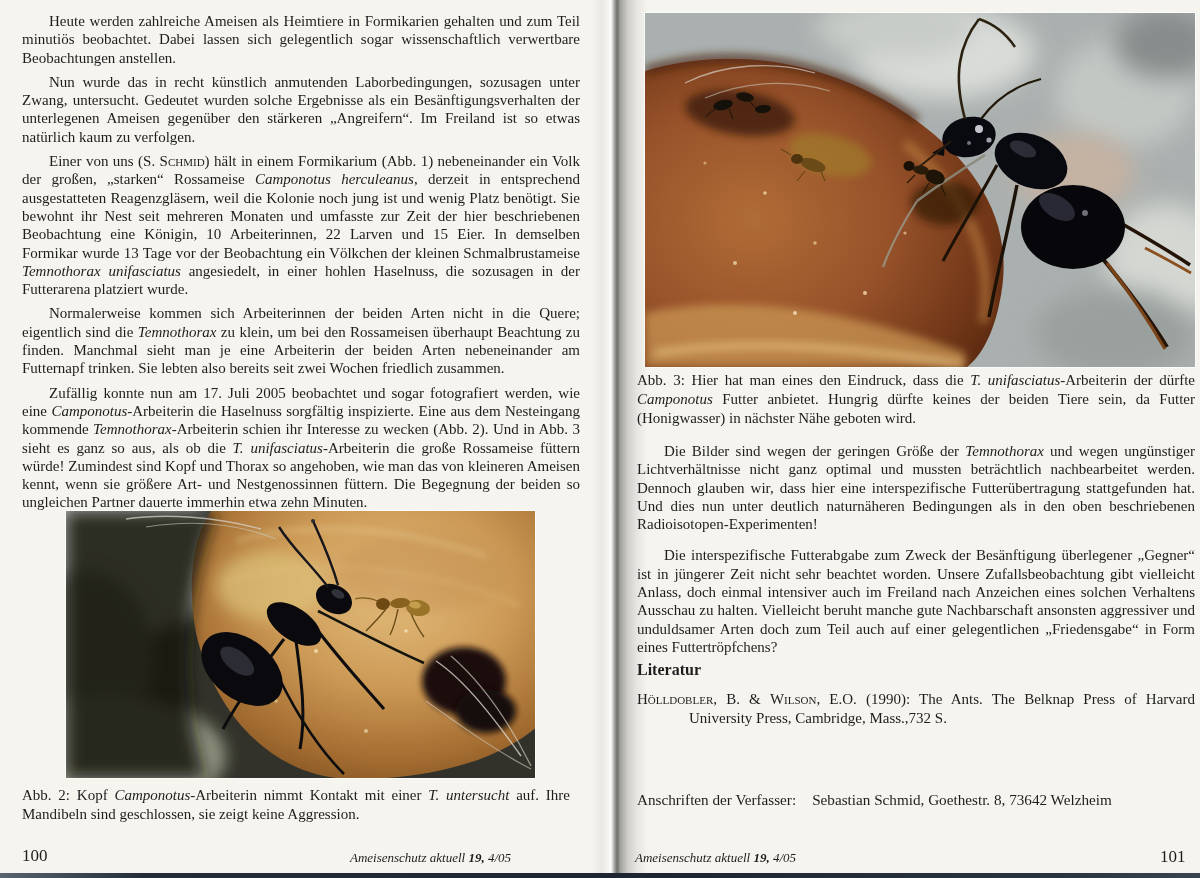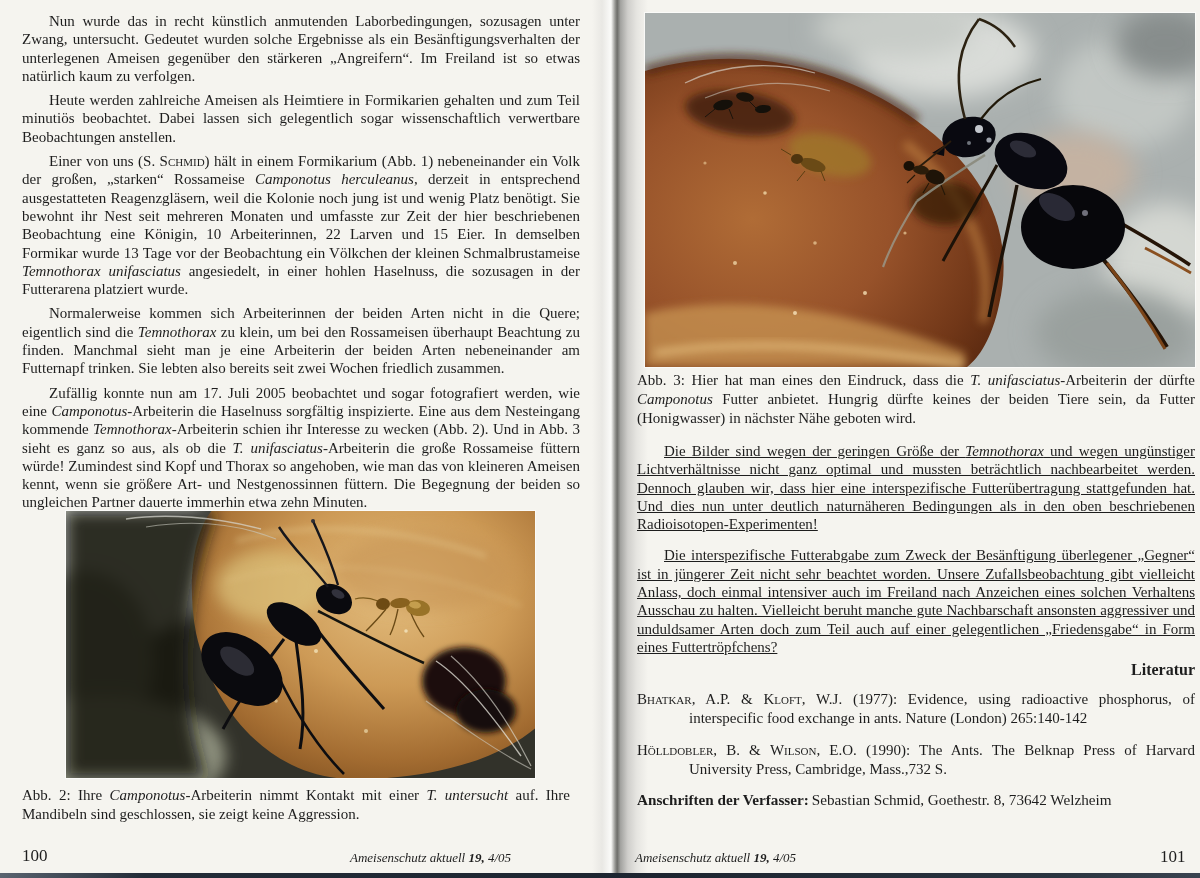--- a/index.html
+++ b/index.html
@@ -13,27 +13,27 @@
   .para{
     font-size:15px;line-height:18.3px;text-align:justify;
     text-indent:27px;margin:0 0 6px 0;
   }
   .caption{font-size:15px;line-height:18.8px;text-align:justify;text-indent:0;}
   .run-i{font-style:italic;text-align:right;}
   .run-b{font-weight:bold;}
   .run-c{font-variant:small-caps;}
   .footer-journal{font-size:13px;line-height:14px;}
   .page-num{font-size:17px;}
-  .lit-heading{font-size:16px;font-weight:bold;text-align:right;}
+  .lit-heading{font-size:16px;font-weight:bold;text-align:left;}
   .reference{
     font-size:15px;line-height:18.6px;text-align:justify;
     padding-left:52px;text-indent:-52px;margin:0 0 14px 0;
   }
   .authors-row{display:flex;font-size:15.2px;line-height:19.5px;}
-  .authors-label{font-weight:bold;white-space:nowrap;margin-right:3px;}
+  .authors-label{font-weight:normal;white-space:nowrap;margin-right:16px;}
   .addresses{display:flex;flex-direction:column;align-items:flex-end;}
   .gutter{
     left:592px;top:0;width:56px;height:878px;
     background:linear-gradient(90deg,
       rgba(245,244,239,0) 0%, #e9e8e4 18%, #fbfbf9 34%,
       #9a9a96 41%, #6e6e6a 45%, #a3a3a0 51%,
       #cfcecb 64%, #e6e5e1 80%, rgba(245,244,239,0) 100%);
   }
   .bottom-strip{
     left:0;bottom:0;width:1200px;height:5px;
@@ -41,22 +41,22 @@
   }
   .photo{box-shadow:0 0 0 1px rgba(255,255,255,.6);}
   svg{display:block;}
 </style>
 </head>
 <body>
 
 <div class="abs" style="left:0;top:0;width:592px;height:878px;">
 
   <div class="abs" style="left:22px;top:12px;width:558px;">
+    <p class="para"><span>Heute werden zahlreiche Ameisen als Heimtiere in Formikarien gehalten und zum Teil minutiös beobachtet. Dabei lassen sich gelegentlich sogar wissenschaftlich verwertbare Beobachtungen anstellen.</span></p>
     <p class="para"><span>Nun wurde das in recht künstlich anmutenden Laborbedingungen, sozusagen unter Zwang, untersucht. Gedeutet wurden solche Ergebnisse als ein Besänftigungsverhalten der unterlegenen Ameisen gegenüber den stärkeren „Angreifern“. Im Freiland ist so etwas natürlich kaum zu verfolgen.</span></p>
-    <p class="para"><span>Heute werden zahlreiche Ameisen als Heimtiere in Formikarien gehalten und zum Teil minutiös beobachtet. Dabei lassen sich gelegentlich sogar wissenschaftlich verwertbare Beobachtungen anstellen.</span></p>
     <p class="para"><span>Einer von uns (S. </span><span class="run-c">Schmid</span><span>) hält in einem Formikarium (Abb. 1) nebeneinander ein Volk der großen, „starken“ Rossameise </span><span class="run-i">Camponotus herculeanus</span><span>, derzeit in entsprechend ausgestatteten Reagenzgläsern, weil die Kolonie noch jung ist und wenig Platz benötigt. Sie bewohnt ihr Nest seit mehreren Monaten und umfasste zur Zeit der hier beschriebenen Beobachtung eine Königin, 10 Arbeiterinnen, 22 Larven und 15 Eier. In demselben Formikar wurde 13 Tage vor der Beobachtung ein Völkchen der kleinen Schmalbrustameise </span><span class="run-i">Temnothorax unifasciatus</span><span> angesiedelt, in einer hohlen Haselnuss, die sozusagen in der Futterarena platziert wurde.</span></p>
     <p class="para"><span>Normalerweise kommen sich Arbeiterinnen der beiden Arten nicht in die Quere; eigentlich sind die </span><span class="run-i">Temnothorax</span><span> zu klein, um bei den Rossameisen überhaupt Beachtung zu finden. Manchmal sieht man je eine Arbeiterin der beiden Arten nebeneinander am Futternapf trinken. Sie lebten also bereits seit zwei Wochen friedlich zusammen.</span></p>
     <p class="para"><span>Zufällig konnte nun am 17. Juli 2005 beobachtet und sogar fotografiert werden, wie eine </span><span class="run-i">Camponotus</span><span>-Arbeiterin die Haselnuss sorgfältig inspizierte. Eine aus dem Nesteingang kommende </span><span class="run-i">Temnothorax</span><span>-Arbeiterin schien ihr Interesse zu wecken (Abb. 2). Und in Abb. 3 sieht es ganz so aus, als ob die </span><span class="run-i">T. unifasciatus</span><span>-Arbeiterin die große Rossameise füttern würde! Zumindest sind Kopf und Thorax so angehoben, wie man das von kleineren Ameisen kennt, wenn sie größere Art- und Nestgenossinnen füttern. Die Begegnung der beiden so ungleichen Partner dauerte immerhin etwa zehn Minuten.</span></p>
   </div>
 
   <svg class="abs photo" style="left:66px;top:511px;" width="469" height="267" viewBox="0 0 469 267">
     <defs>
       <radialGradient id="nutL" cx="58%" cy="32%" r="85%">
         <stop offset="0%" stop-color="#e3bd7e"></stop>
         <stop offset="40%" stop-color="#cd9a56"></stop>
@@ -113,21 +113,21 @@
       <path d="M332,98 C330,108 328,116 324,124" stroke="#6a4a16" stroke-width="1.3" fill="none"></path>
       <path d="M344,100 C348,110 352,118 358,126" stroke="#6a4a16" stroke-width="1.3" fill="none"></path>
       <path d="M312,90 C302,86 296,86 289,88" stroke="#7a5a1c" stroke-width="1.2" fill="none"></path>
       <ellipse cx="352" cy="97" rx="12" ry="8" fill="#997328" transform="rotate(8 352 97)"></ellipse>
       <ellipse cx="349" cy="94" rx="6" ry="3.5" fill="#c9a352" opacity="0.9" transform="rotate(8 349 94)"></ellipse>
       <ellipse cx="334" cy="92" rx="10" ry="5" fill="#88611e" transform="rotate(-6 334 92)"></ellipse>
       <ellipse cx="317" cy="93" rx="7" ry="6" fill="#6d4a14"></ellipse>
     </g>
   </svg>
 
-  <div class="abs caption" style="left:22px;top:786px;width:548px;"><span>Abb. 2: Ihre </span><span class="run-i">Camponotus</span><span>-Arbeiterin nimmt Kontakt mit einer </span><span class="run-i">T. untersucht</span><span> auf. Ihre Mandibeln sind geschlossen, sie zeigt keine Aggression.</span></div>
+  <div class="abs caption" style="left:22px;top:786px;width:548px;"><span>Abb. 2: Kopf </span><span class="run-i">Camponotus</span><span>-Arbeiterin nimmt Kontakt mit einer </span><span class="run-i">T. untersucht</span><span> auf. Ihre Mandibeln sind geschlossen, sie zeigt keine Aggression.</span></div>
 
   <div class="abs page-num" style="left:22px;top:846px;">100</div>
   <div class="abs footer-journal" style="left:350px;top:851px;"><span class="run-i">Ameisenschutz aktuell </span><span class="run-b run-i">19,</span><span class="run-i"> 4/05</span></div>
 </div>
 
 <div class="abs gutter"></div>
 
 <div class="abs" style="left:630px;top:0;width:570px;height:878px;">
 
   <svg class="abs photo" style="left:15px;top:13px;" width="550" height="354" viewBox="0 0 550 354">
@@ -211,29 +211,28 @@
     <g>
       <ellipse cx="290" cy="164" rx="10" ry="7" fill="#1e1408" transform="rotate(20 290 164)"></ellipse>
       <ellipse cx="276" cy="157" rx="8" ry="4.5" fill="#2a1c0a" transform="rotate(8 276 157)"></ellipse>
       <ellipse cx="264" cy="153" rx="5.5" ry="5" fill="#181006"></ellipse>
       <path d="M284,170 L278,180 M296,172 L300,182 M270,162 L262,170" stroke="#241808" stroke-width="1.1" fill="none"></path>
     </g>
   </svg>
 
   <div class="abs caption" style="left:7px;top:371px;width:558px;"><span>Abb. 3: Hier hat man eines den Eindruck, dass die </span><span class="run-i">T. unifasciatus</span><span>-Arbeiterin der dürfte </span><span class="run-i">Camponotus</span><span> Futter anbietet. Hungrig dürfte keines der beiden Tiere sein, da Futter (Honigwasser) in nächster Nähe geboten wird.</span></div>
 
-  <div class="abs" style="left:7px;top:442px;width:558px;text-decoration:underline;">
+  <div class="abs" style="left:7px;top:442px;width:558px;">
     <p class="para" style="margin-bottom:13px;"><span>Die Bilder sind wegen der geringen Größe der </span><span class="run-i">Temnothorax</span><span> und wegen ungünstiger Lichtverhältnisse nicht ganz optimal und mussten beträchtlich nachbearbeitet werden. Dennoch glauben wir, dass hier eine interspezifische Futterübertragung stattgefunden hat. Und dies nun unter deutlich naturnäheren Bedingungen als in den oben beschriebenen Radioisotopen-Experimenten!</span></p>
     <p class="para"><span>Die interspezifische Futterabgabe zum Zweck der Besänftigung überlegener „Gegner“ ist in jüngerer Zeit nicht sehr beachtet worden. Unsere Zufallsbeobachtung gibt vielleicht Anlass, doch einmal intensiver auch im Freiland nach Anzeichen eines solchen Verhaltens Ausschau zu halten. Vielleicht beruht manche gute Nachbarschaft ansonsten aggressiver und unduldsamer Arten doch zum Teil auch auf einer gelegentlichen „Friedensgabe“ in Form eines Futtertröpfchens?</span></p>
   </div>
 
   <div class="abs lit-heading" style="left:7px;top:661px;width:558px;">Literatur</div>
 
   <div class="abs" style="left:7px;top:690px;width:558px;">
-    <p class="reference"><span class="run-c">Bhatkar</span><span>, A.P. &amp; </span><span class="run-c">Kloft</span><span>, W.J. (1977): Evidence, using radioactive phosphorus, of interspecific food exchange in ants. Nature (London) 265:140-142</span></p>
     <p class="reference"><span class="run-c">Hölldobler</span><span>, B. &amp; </span><span class="run-c">Wilson</span><span>, E.O. (1990): The Ants. The Belknap Press of Harvard University Press, Cambridge, Mass.,732 S.</span></p>
   </div>
 
   <div class="abs authors-row" style="left:7px;top:790px;width:570px;">
     <span class="authors-label">Anschriften der Verfasser:</span>
     <span class="addresses">
       <span>Sebastian Schmid, Goethestr. 8, 73642 Welzheim</span>
     </span>
   </div>
 

